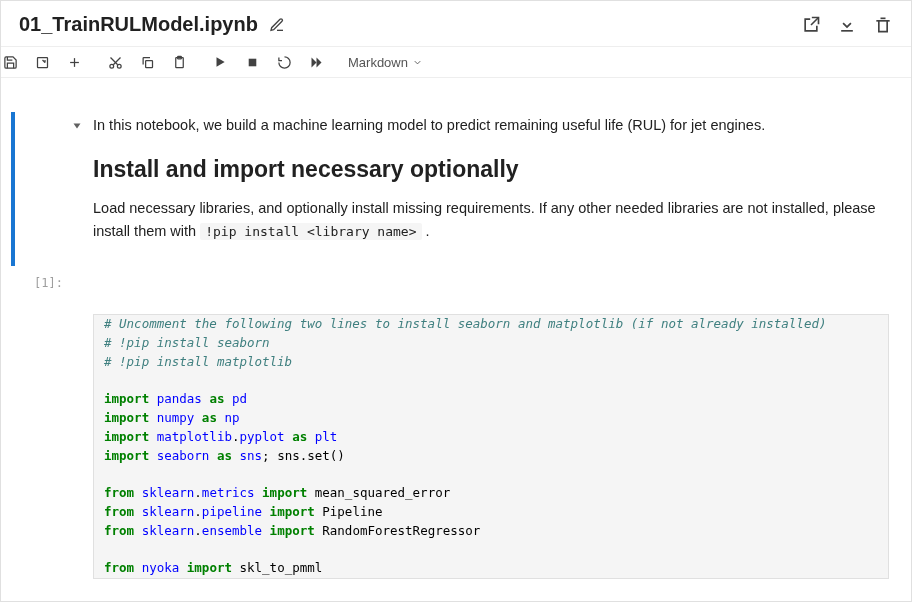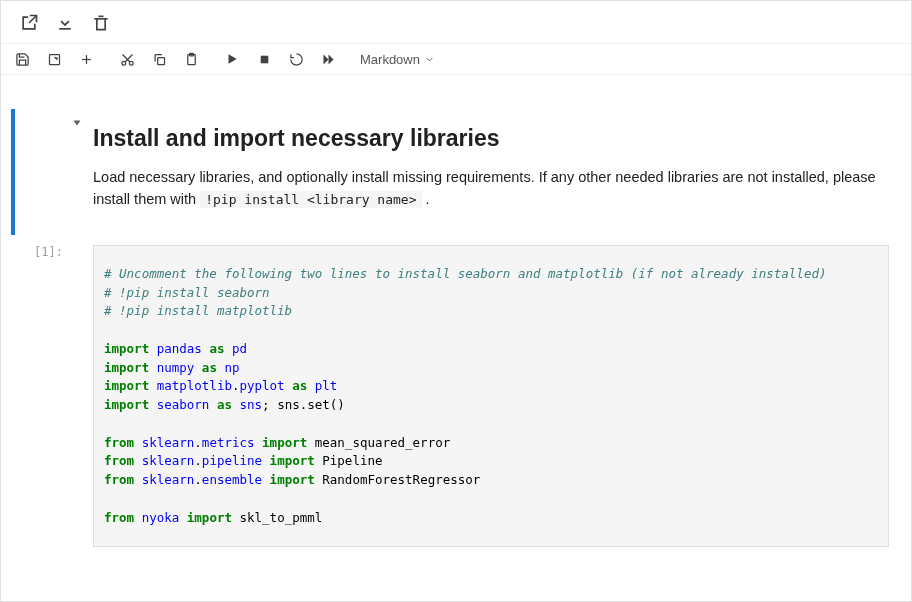--- a/index.html
+++ b/index.html
@@ -35,21 +35,21 @@
     display: inline-flex; align-items: center; justify-content: center;
     color: #424242; cursor: pointer;
   }
   .icon-btn-lg { width: 20px; height: 20px; }
   svg { display: block; }
 
   .toolbar {
     display: flex;
     align-items: center;
     justify-content: space-between;
-    padding: 6px 12px;
+    padding: 6px 0;
     border-bottom: 1px solid #eee;
     font-size: 13px;
     color: #555;
   }
   .toolbar-left { display: flex; align-items: center; gap: 14px; }
   .toolbar-right { display: flex; align-items: center; gap: 10px; color: #616161; }
   .toolbar .sep { width: 1px; height: 18px; background: transparent; margin: 0 -3px; }
   .cell-type { display: flex; align-items: center; gap: 4px; cursor: pointer; }
   .kernel-ind {
     width: 13px; height: 13px; border: 1.4px solid #616161; border-radius: 50%;
@@ -99,39 +99,49 @@
     background: #f5f5f5;
     padding: 1px 5px;
     border-radius: 2px;
     font-size: 13px;
     margin-top: 39px;
   }
 
   .code-block {
     background: #f5f5f5;
     border: 1px solid #e0e0e0;
-    padding: 19px 10px;
+    padding: 0 10px;
     font-family: Menlo, Consolas, "DejaVu Sans Mono", monospace;
     font-size: 12.5px;
     line-height: 1.5;
     white-space: pre;
     overflow-x: auto;
+    margin-top: 38px;
   }
   .c  { color: #408080; font-style: italic; }
   .k  { color: #008000; font-weight: bold; }
   .nn { color: #0000ff; }
   .n  { color: #000; }
   .p  { color: #000; }
 </style>
 </head>
 <body>
 
 <div class="container">
 
   <div class="titlebar">
+    <div class="titlebar-left">
+      <span class="file-title">01_TrainRULModel.ipynb</span>
+      <span class="icon-btn">
+        <svg width="16" height="16" viewBox="0 0 24 24" fill="none" stroke="currentColor" stroke-width="2">
+            <path d="M12 20h9"></path>
+            <path d="M16.5 3.5a2.12 2.12 0 013 3L7 19l-4 1 1-4z"></path>
+          </svg>
+      </span>
+    </div>
     <div class="titlebar-right">
       <span class="icon-btn icon-btn-lg">
         <svg width="20" height="20" viewBox="0 0 24 24" fill="none" stroke="currentColor" stroke-width="2">
             <path d="M11 5H5v14h14v-6"></path>
             <path d="M13 3h8v8"></path>
             <path d="M21 3l-9 9"></path>
           </svg>
       </span>
       <span class="icon-btn icon-btn-lg">
         <svg width="20" height="20" viewBox="0 0 24 24" fill="currentColor">
@@ -228,21 +238,22 @@
   <div class="content-area">
 
     <div class="cell active">
       <div class="cell-prompt"></div>
       <div class="cell-collapse">
         <svg width="12" height="12" viewBox="0 0 24 24" fill="currentColor">
             <path d="M7 5l10 7-10 7z" transform="rotate(90 12 12)"></path>
           </svg>
       </div>
       <div class="cell-body md">
-        <h2>Install and import necessary libraries</h2>
+        <p>In this notebook, we build a machine learning model to predict remaining useful life (RUL) for jet engines.</p>
+        <h2>Install and import necessary optionally</h2>
         <p>
           <span>Load necessary libraries, and optionally install missing requirements. If any other needed libraries are not installed, please install them with </span><code class="inl">!pip install &lt;library name&gt;</code><span> .</span>
         </p>
       </div>
     </div>
 
     <div class="cell">
       <div class="cell-prompt">[1]:</div>
       <div class="cell-collapse"></div>
       <div class="cell-body">

